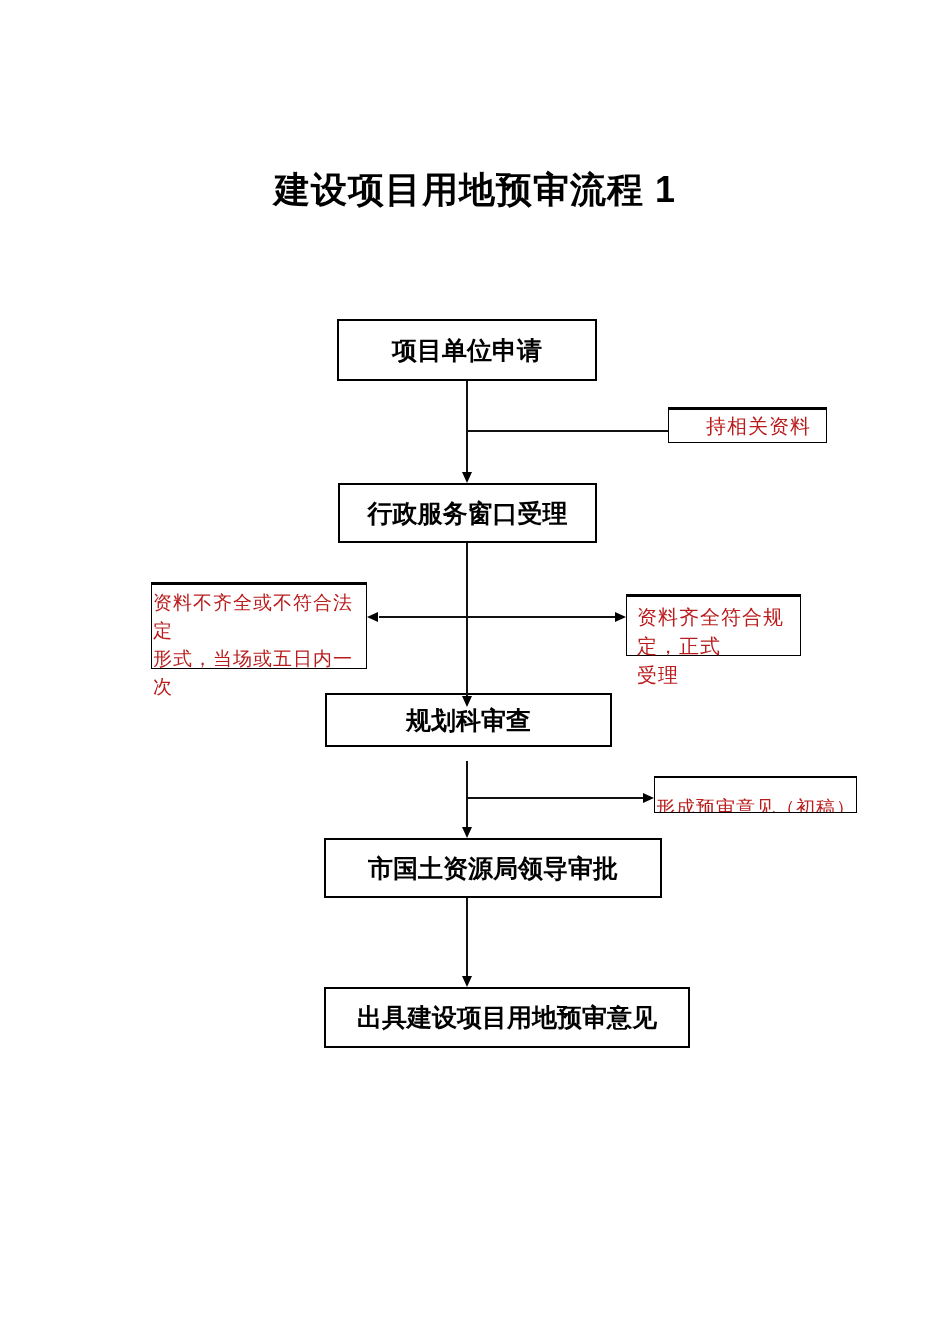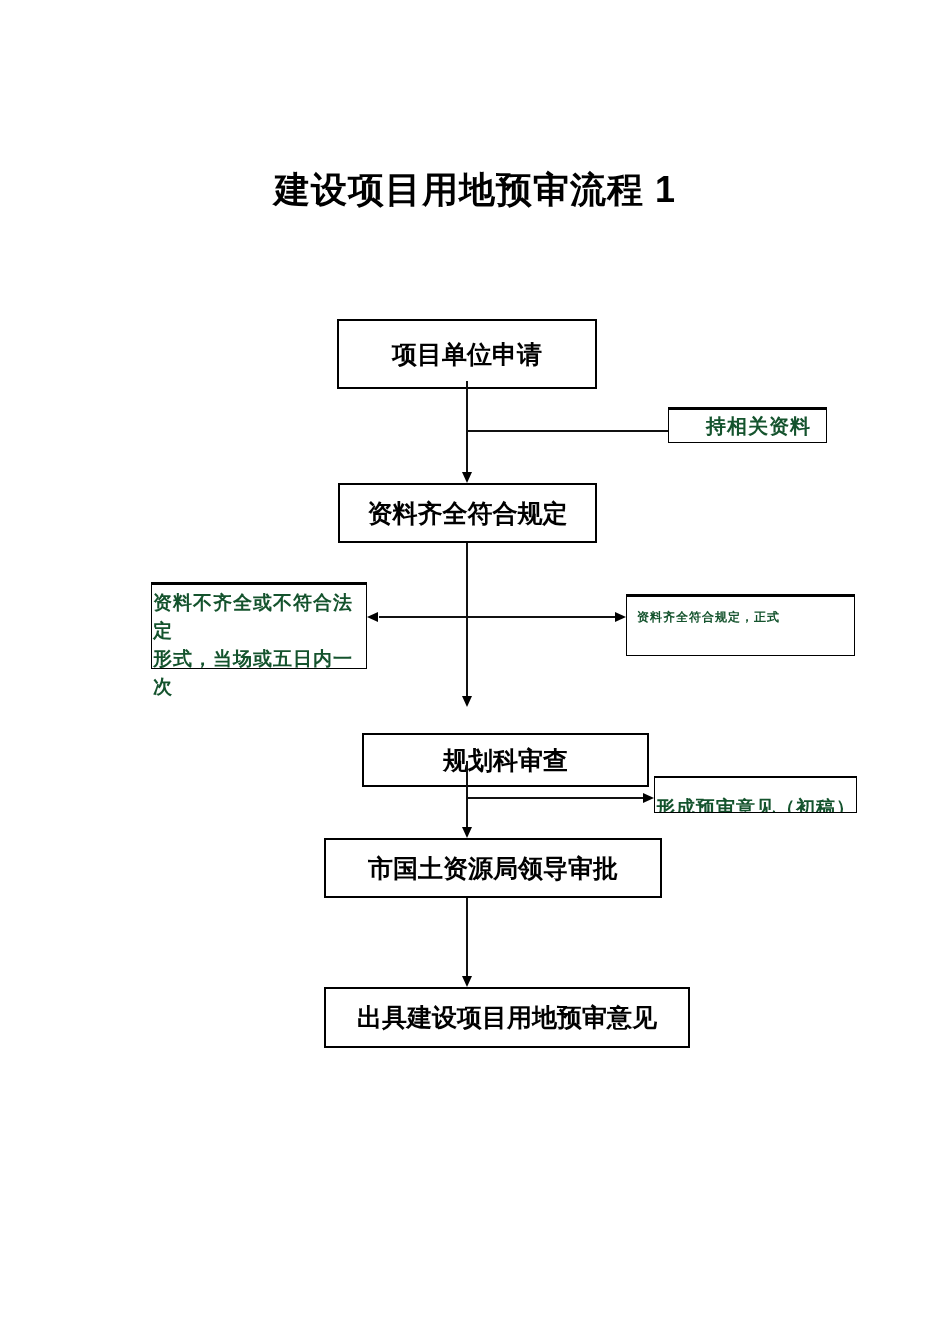--- a/index.html
+++ b/index.html
@@ -30,51 +30,50 @@
     border: 2px solid #000;
     display: flex;
     align-items: center;
     justify-content: center;
     font-weight: bold;
     font-size: 25px;
     font-family: "Liberation Sans", sans-serif;
     box-sizing: border-box;
     text-align: center;
   }
-  #box-apply    { left: 337px; top: 319px; width: 260px; height: 70px; }
+  #box-apply    { left: 337px; top: 319px; width: 260px; height: 62px; }
   #box-window   { left: 338px; top: 483px; width: 259px; height: 60px; }
-  #box-planning { left: 325px; top: 733px; width: 287px; height: 54px; margin-left: 37px; }
+  #box-planning { left: 325px; top: 693px; width: 287px; height: 54px; }
   #box-leader   { left: 324px; top: 838px; width: 338px; height: 60px; }
   #box-issue    { left: 324px; top: 987px; width: 366px; height: 61px; }
 
   
   .notebox {
     position: absolute;
     background: #fff;
     border: 1px solid #000;
     border-top-width: 3px;
     box-sizing: border-box;
     font-family: "Liberation Serif", serif;
     font-size: 19px;
     letter-spacing: 1px;
-    color: #14532d;
-    font-weight: bold;
+    color: #b91c1c;
   }
   #note-materials {
     left: 668px; top: 407px; width: 159px; height: 36px;
     display: flex; align-items: center; justify-content: flex-end;
     padding-right: 15px; font-size: 20px;
   }
   #note-incomplete {
     left: 151px; top: 582px; width: 216px; height: 87px;
     padding: 4px 1px; line-height: 28px;
   }
   #note-complete {
-    left: 626px; top: 594px; width: 229px; height: 62px;
-    padding: 6px 10px; line-height: 29px; font-size: 12px;
+    left: 626px; top: 594px; width: 175px; height: 62px;
+    padding: 6px 10px; line-height: 29px; font-size: 20px;
   }
   #note-draft {
     left: 654px; top: 776px; width: 203px; height: 37px;
     border-top-width: 2px;
     overflow: hidden;
   }
   #note-draft .clipped-text {
     position: absolute;
     left: 0; right: 0; top: 19px;
     text-align: right;
@@ -111,21 +110,21 @@
 </head>
 <body>
 
 <div class="doc-title">建设项目用地预审流程 1</div>
 
 <div class="flowbox" id="box-apply">
   <span>项目单位申请</span>
 </div>
 
 <div class="flowbox" id="box-window">
-  <span>资料齐全符合规定</span>
+  <span>行政服务窗口受理</span>
 </div>
 
 <div class="flowbox" id="box-planning">
   <span>规划科审查</span>
 </div>
 
 <div class="flowbox" id="box-leader">
   <span>市国土资源局领导审批</span>
 </div>
 
@@ -137,20 +136,21 @@
   <span>持相关资料</span>
 </div>
 
 <div class="notebox" id="note-incomplete">
   <span class="note-line">资料不齐全或不符合法定</span>
   <span class="note-line">形式，当场或五日内一次</span>
 </div>
 
 <div class="notebox" id="note-complete">
   <span class="note-line">资料齐全符合规定，正式</span>
+  <span class="note-line">受理</span>
 </div>
 
 <div class="notebox" id="note-draft">
   <span class="clipped-text">形成预审意见（初稿）</span>
 </div>
 
 <div class="line" id="v-apply-window"></div>
 <div class="line" id="h-to-materials"></div>
 <div class="line" id="v-window-plan"></div>
 <div class="line" id="h-split"></div>

